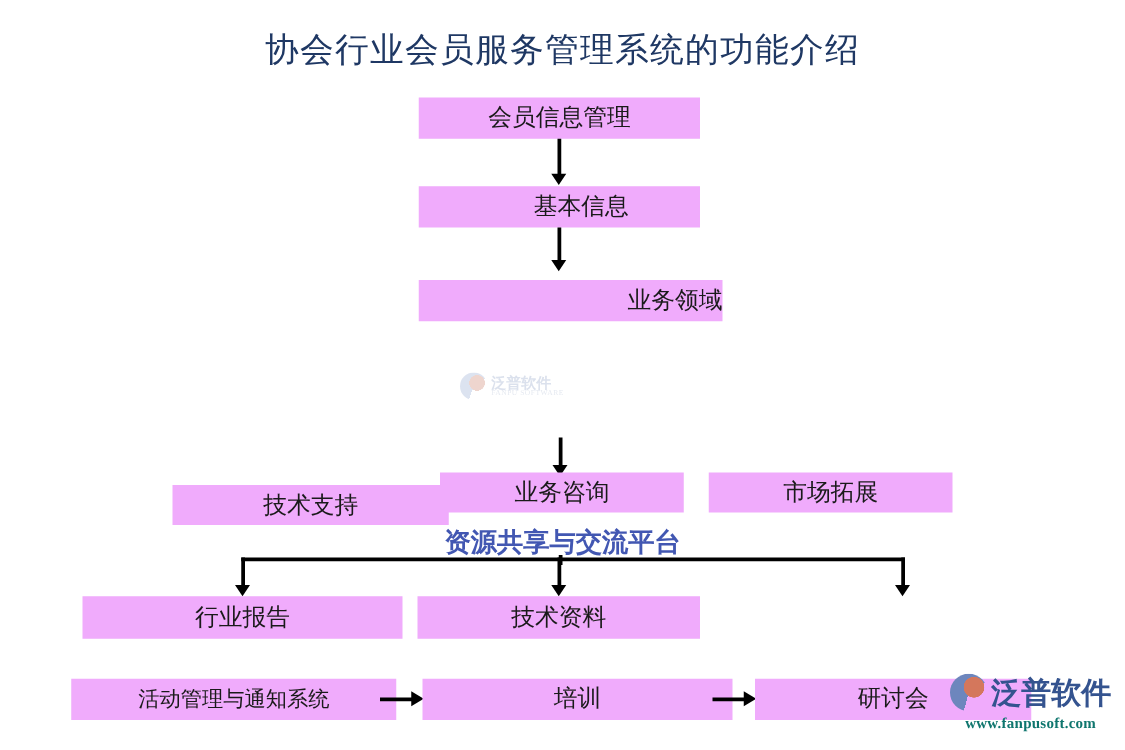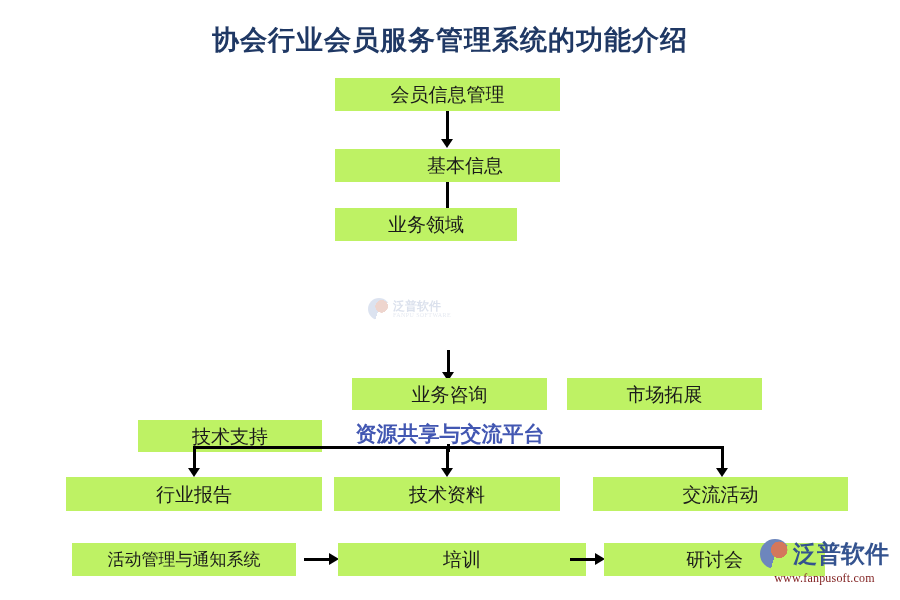--- a/index.html
+++ b/index.html
@@ -20,30 +20,30 @@
   }
 
   
   .title {
     position: absolute;
     left: 0;
     top: 22px;
     width: 900px;
     text-align: center;
     font-size: 27px;
-    font-weight: bold;
+    font-weight: normal;
     color: #1f3864;
     letter-spacing: 1px;
     white-space: nowrap;
   }
 
   
   .box {
     position: absolute;
-    background: #bef264;
+    background: #f0abfc;
     color: #1a1a1a;
     display: flex;
     align-items: center;
     justify-content: center;
     font-size: 19px;
     line-height: 1;
     white-space: nowrap;
     box-sizing: border-box;
   }
   .box.small-text { font-size: 17px; }
@@ -160,22 +160,22 @@
   }
   .logo-name {
     font-size: 24px;
     font-weight: bold;
     color: #34538f;
     letter-spacing: 0px;
     white-space: nowrap;
   }
   .logo-url {
     font-size: 12px;
-    font-weight: normal;
-    color: #7f1d1d;
+    font-weight: bold;
+    color: #0f766e;
     letter-spacing: .2px;
     margin-top: 1px;
     white-space: nowrap;
   }
 </style>
 </head>
 <body>
 
 <div id="canvas">
 
@@ -188,37 +188,37 @@
   <div class="vline" style="left:446px; top:111px; height:29px;"></div>
   <div class="arrow-down" style="left:441px; top:139px;"></div>
 
   <div class="box" style="left:335px; top:149px; width:225px; height:33px;padding-left:35px;">
     <span>基本信息</span>
   </div>
 
   <div class="vline" style="left:446px; top:182px; height:27px;"></div>
   <div class="arrow-down" style="left:441px; top:208px;"></div>
 
-  <div class="box" style="left:335px; top:208px; width:182px; height:33px;">
+  <div class="box" style="left:335px; top:224px; width:243px; height:33px;justify-content:flex-end;">
     <span>业务领域</span>
   </div>
 
 
   <div class="wm-diamond">
     <div class="wm-mark"></div>
     <div>
       <div class="wm-txt">泛普软件</div>
       <div class="wm-sub">FANPU SOFTWARE</div>
     </div>
   </div>
 
   <div class="vline" style="left:447px; top:350px; height:24px;"></div>
   <div class="arrow-down" style="left:442px; top:372px;"></div>
 
-  <div class="box" style="left:138px; top:388px; width:184px; height:32px;margin-top:32px;">
+  <div class="box" style="left:138px; top:388px; width:221px; height:32px;">
     <span>技术支持</span>
   </div>
   <div class="box" style="left:352px; top:378px; width:195px; height:32px;">
     <span>业务咨询</span>
   </div>
   <div class="box" style="left:567px; top:378px; width:195px; height:32px;">
     <span>市场拓展</span>
   </div>
 
   <div class="platform-label" style="left:330px; top:420px; width:240px;">资源共享与交流平台</div>
@@ -231,25 +231,22 @@
   <div class="arrow-down" style="left:188px; top:468px;"></div>
   <div class="arrow-down" style="left:441px; top:468px;"></div>
   <div class="arrow-down" style="left:716px; top:468px;"></div>
 
   <div class="box" style="left:334px; top:477px; width:226px; height:34px;">
     <span>技术资料</span>
   </div>
   <div class="box" style="left:66px; top:477px; width:256px; height:34px;">
     <span>行业报告</span>
   </div>
-  <div class="box" style="left:593px; top:477px; width:255px; height:34px;">
-    <span>交流活动</span>
-  </div>
-
-  <div class="box small-text" style="left:72px; top:543px; width:224px; height:33px;">
+
+  <div class="box small-text" style="left:57px; top:543px; width:260px; height:33px;">
     <span>活动管理与通知系统</span>
   </div>
 
   <div class="hline" style="left:304px; top:558px; width:26px;"></div>
   <div class="arrow-right" style="left:329px; top:553px;"></div>
 
   <div class="box" style="left:338px; top:543px; width:248px; height:33px;">
     <span>培训</span>
   </div>
 

